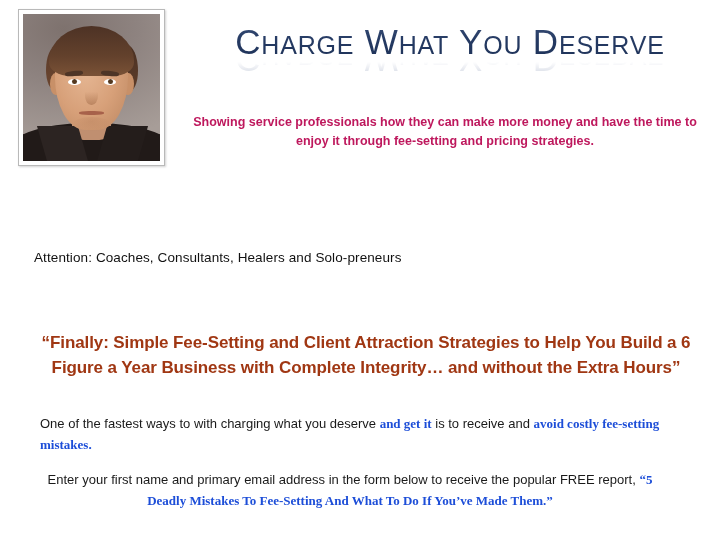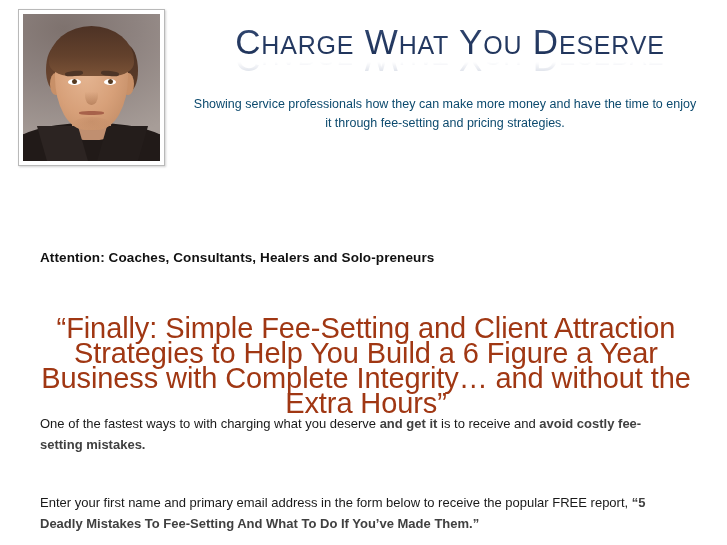--- a/index.html
+++ b/index.html
@@ -201,61 +201,62 @@
     mask-image: linear-gradient(to top, rgba(0,0,0,0) 6%, rgba(0,0,0,0.42) 92%);
     opacity: 0.85;
     height: 18px;
     overflow: hidden;
     margin-top: -1px;
     white-space: nowrap;
   }
   .tagline {
     position: absolute;
     left: 190px;
-    top: 95px;
+    top: 113px;
     width: 510px;
     text-align: center;
     font-size: 12.5px;
     line-height: 19px;
-    color: #0c4a6e;
+    color: #be185d;
+    font-weight: bold;
   }
 
   
   .attention {
     position: absolute;
-    left: 40px;
+    left: 34px;
     top: 250px;
     font-size: 13.5px;
-    font-weight: bold;
+    font-weight: normal;
     color: #111111;
     letter-spacing: 0.1px;
   }
   .headline {
     position: absolute;
     left: 36px;
-    top: 316px;
+    top: 330px;
     width: 660px;
     text-align: center;
-    font-size: 29px;
-    font-weight: normal;
+    font-size: 17px;
+    font-weight: bold;
     line-height: 25px;
     color: #a03713;
     letter-spacing: -0.1px;
   }
   .para {
     position: absolute;
     left: 40px;
     width: 620px;
     font-size: 13px;
     line-height: 21px;
     color: #1a1a1a;
   }
   .para-1 { top: 413px; }
-  .para-2 { top: 492px; }
-  .para b { font-weight: bold; color: #404040; }
+  .para-2 { top: 469px; text-align: center; }
+  .para b { font-weight: bold; color: #1d4ed8; font-family: Liberation Serif, serif; }
 </style>
 </head>
 <body>
 
 <div class="header">
 
   <div class="photo-frame">
     <div class="photo">
       <div class="p-bg"></div>
       <div class="p-shoulders"></div>

